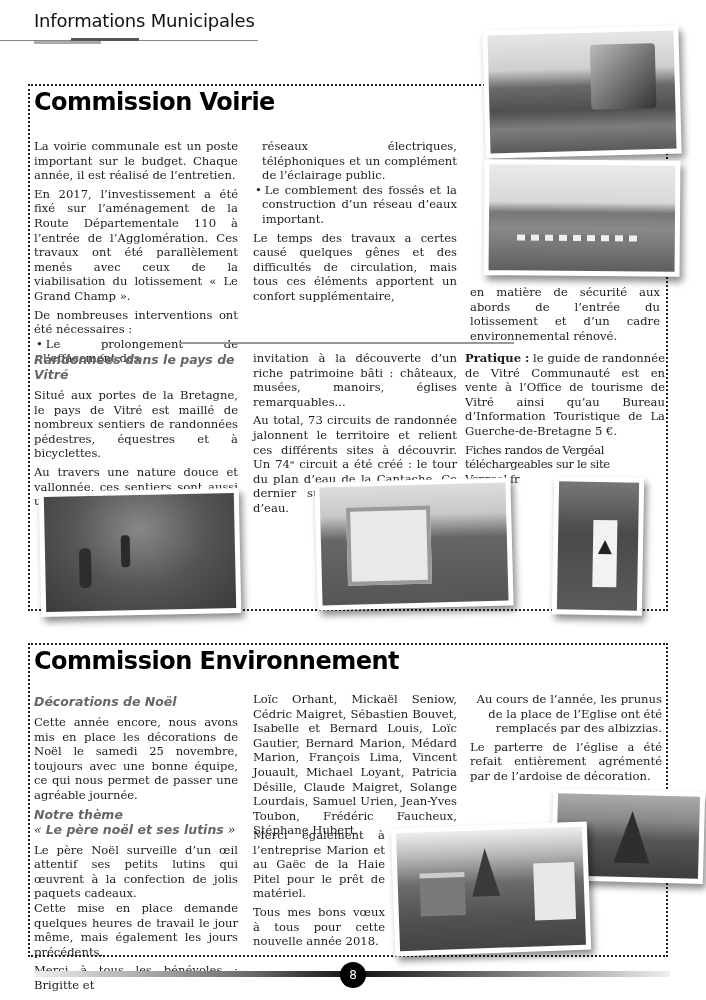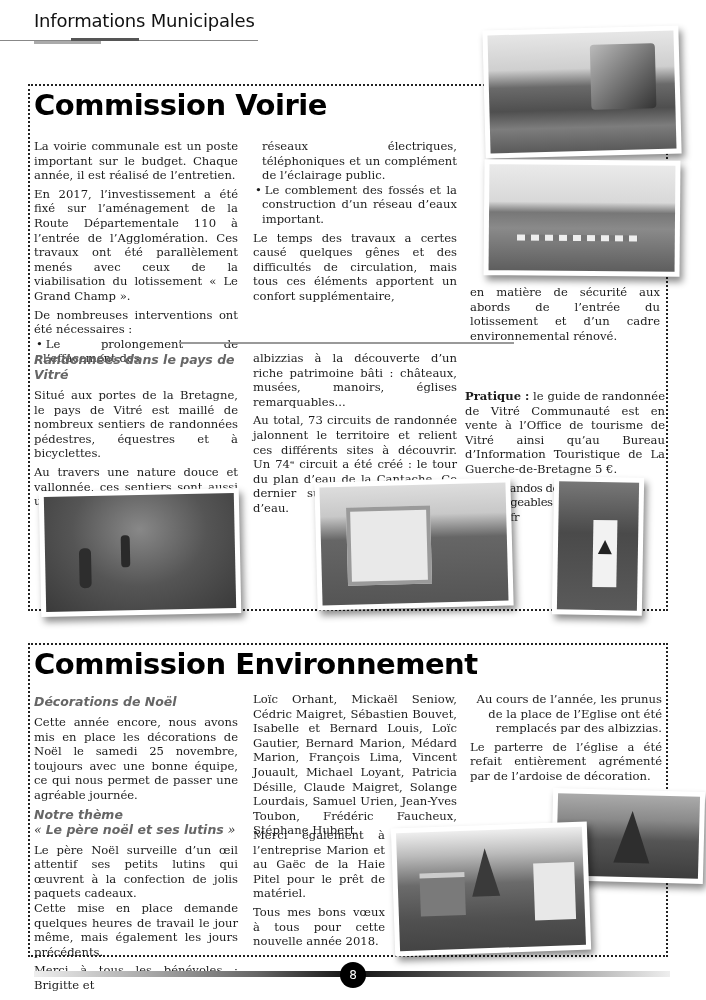--- a/index.html
+++ b/index.html
@@ -8,21 +8,21 @@
 
   .hdr-title { position: absolute; left: 34px; top: 10px; font-family: "DejaVu Sans", sans-serif; font-size: 18px; color: #111; letter-spacing: -0.2px; }
   .hdr-line { position: absolute; left: 0; top: 40px; width: 258px; height: 1px; background: #888; }
   .hdr-bar1 { position: absolute; left: 34px; top: 41px; width: 67px; height: 3px; background: #aaa; }
   .hdr-bar2 { position: absolute; left: 71px; top: 38px; width: 68px; height: 3px; background: #555; }
 
   .dotbox { position: absolute; border: 2px dotted #222; }
   .box1 { left: 28px; top: 84px; width: 640px; height: 527px; }
   .box2 { left: 28px; top: 643px; width: 640px; height: 314px; }
 
-  .sec-title { position: absolute; font-family: "DejaVu Sans", sans-serif; font-weight: bold; font-size: 29px; color: #000; letter-spacing: -0.5px; }
+  .sec-title { position: absolute; font-family: "DejaVu Sans", sans-serif; font-weight: bold; font-size: 24px; color: #000; letter-spacing: -0.5px; }
   .t1 { left: 34px; top: 88px; }
   .t2 { left: 34px; top: 647px; }
 
   .col { position: absolute; font-size: 11.6px; line-height: 14.6px; text-align: justify; color: #1c1c1c; }
   .col p { margin-bottom: 4px; }
   .col ul { list-style: none; margin-bottom: 4px; }
   .col li { padding-left: 9px; text-indent: -7px; }
   .col li::before { content: "•"; margin-right: 3px; }
 
   .sub { font-family: "DejaVu Sans", sans-serif; font-weight: bold; color: #666; font-size: 12.5px; line-height: 15px; margin-bottom: 6px; text-align: left; font-style: italic; }
@@ -83,25 +83,25 @@
 
 <div class="divider"></div>
 
 <div class="col" style="left:34px; top:352px; width:204px;">
   <div class="sub">Randonnées dans le pays de Vitré</div>
   <p>Situé aux portes de la Bretagne, le pays de Vitré est maillé de nombreux sentiers de randonnées pédestres, équestres et à bicyclettes.</p>
   <p>Au travers une nature douce et vallonnée, ces sentiers sont aussi une</p>
 </div>
 
 <div class="col" style="left:253px; top:351px; width:204px;">
-  <p>albizzias à la découverte d’un riche patrimoine bâti : châteaux, musées, manoirs, églises remarquables...</p>
+  <p>invitation à la découverte d’un riche patrimoine bâti : châteaux, musées, manoirs, églises remarquables...</p>
   <p>Au total, 73 circuits de randonnée jalonnent le territoire et relient ces différents sites à découvrir. Un 74ᵉ circuit a été créé : le tour du plan d’eau de la Cantache. Ce dernier suit les rives du plan d’eau.</p>
 </div>
 
-<div class="col" style="left:465px; top:351px; width:200px;margin-top:38px;">
+<div class="col" style="left:465px; top:351px; width:200px;">
   <p><b>Pratique :</b><span> le guide de randonnée de Vitré Communauté est en vente à l’Office de tourisme de Vitré ainsi qu’au Bureau d’Information Touristique de La Guerche-de-Bretagne 5  €.</span></p>
   <p style="letter-spacing:-0.4px;text-align:left">Fiches randos de Vergéal téléchargeables sur le site Vergeal.fr</p>
 </div>
 
 <div class="photo" style="left:40px; top:490px; width:200px; height:125px; transform:rotate(-1.2deg);">
   <div class="img" style="background:radial-gradient(ellipse at 50% 30%,#888 0%,#555 50%,#3a3a3a 100%);">
     <div style="position:absolute;left:18%;top:45%;width:12px;height:40px;background:#2d2d2d;border-radius:5px;"></div>
     <div style="position:absolute;left:40%;top:35%;width:9px;height:32px;background:#2a2a2a;border-radius:4px;"></div>
   </div>
 </div>

